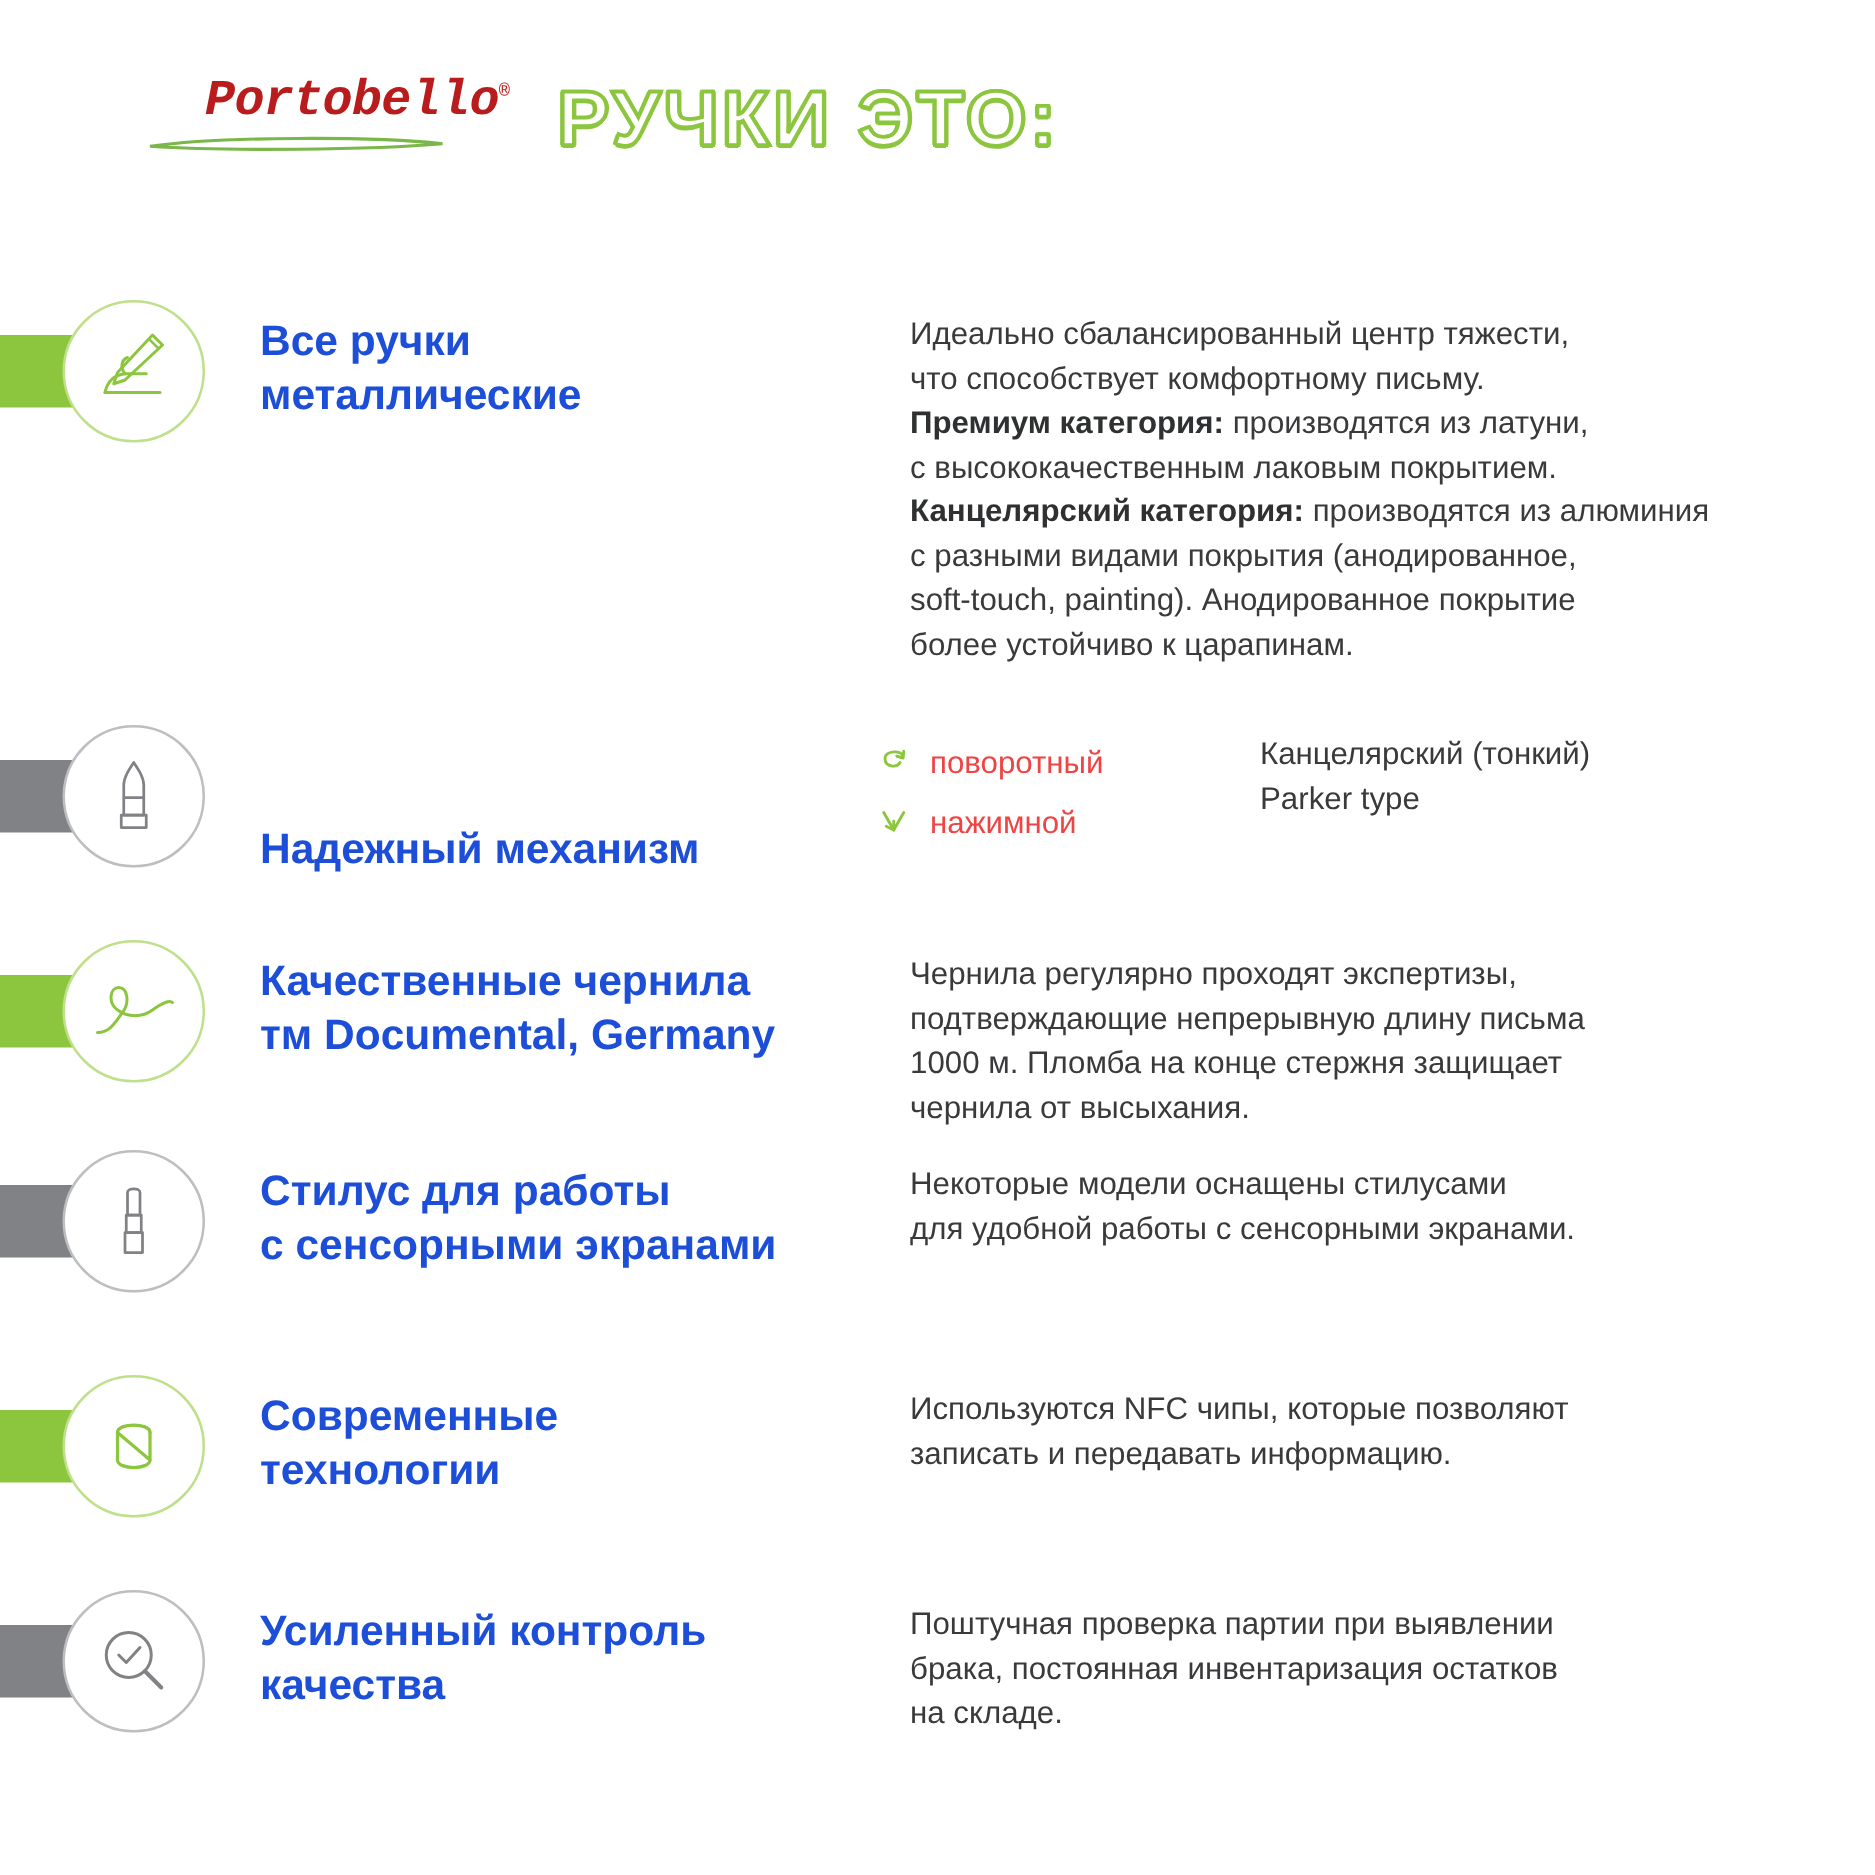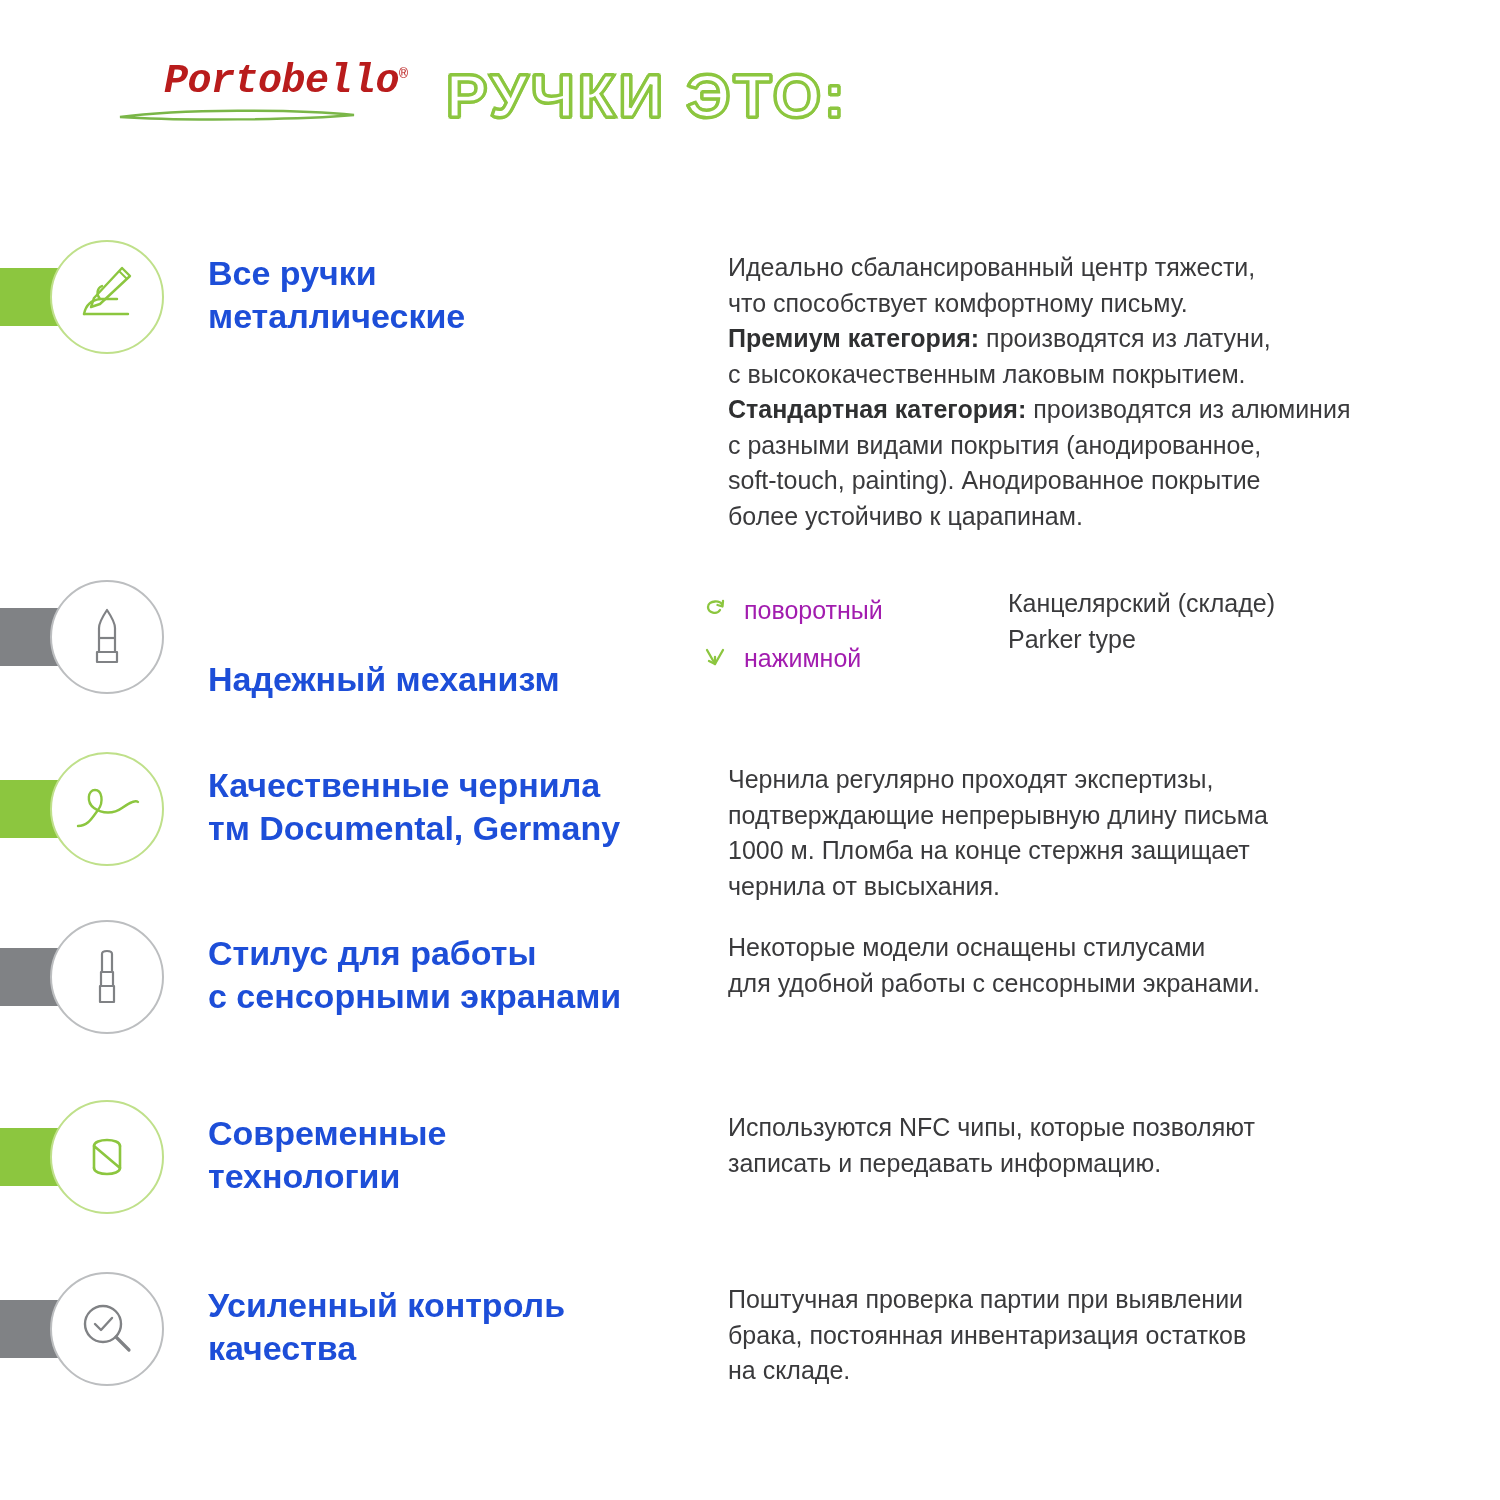--- a/index.html
+++ b/index.html
@@ -136,21 +136,21 @@
     width: 760px;
   }
   .mech-col1 { position: absolute; left: 0; top: 0; width: 290px; }
   .mech-col2 { position: absolute; left: 308px; top: 0; width: 440px; }
   .mech-item {
     display: flex;
     align-items: center;
     gap: 14px;
     height: 48px;
     font-size: 25px;
-    color: #a21caf;
+    color: #ef4444;
   }
   .mech-ico {
     width: 30px;
     height: 30px;
     display: flex;
     align-items: center;
     justify-content: center;
   }
   .mech-title {
     font-weight: bold;
@@ -184,21 +184,21 @@
     <div class="circle green">
       <svg width="74" height="74" viewBox="0 0 74 74">
         <path d="M14 54 C 16 44, 22 40, 30 39 L 47 39" fill="none" stroke="#8cc63f" stroke-width="2.4" stroke-linecap="round"></path>
         <path d="M14 54 L 58 54" fill="none" stroke="#8cc63f" stroke-width="2.4" stroke-linecap="round"></path>
         <path d="M30 39 C 26 34, 27 28, 32 26" fill="none" stroke="#8cc63f" stroke-width="2.4" stroke-linecap="round"></path>
         <path d="M52 8 L 60 16 L 30 44 L 21 47 L 24 38 Z" fill="none" stroke="#8cc63f" stroke-width="2.4" stroke-linejoin="round"></path>
         <path d="M49 11 L 57 19" fill="none" stroke="#8cc63f" stroke-width="2"></path>
       </svg>
     </div>
     <div class="title">Все ручки<br>металлические</div>
-    <div class="body">Идеально сбалансированный центр тяжести,<br>что способствует комфортному письму.<br><b>Премиум категория:</b> производятся из латуни,<br>с высококачественным лаковым покрытием.<br><b>Стандартная категория:</b> производятся из алюминия<br>с разными видами покрытия (анодированное,<br>soft-touch, painting). Анодированное покрытие<br>более устойчиво к царапинам.</div>
+    <div class="body">Идеально сбалансированный центр тяжести,<br>что способствует комфортному письму.<br><b>Премиум категория:</b> производятся из латуни,<br>с высококачественным лаковым покрытием.<br><b>Канцелярский категория:</b> производятся из алюминия<br>с разными видами покрытия (анодированное,<br>soft-touch, painting). Анодированное покрытие<br>более устойчиво к царапинам.</div>
   </div>
 
   <div class="row" style="top:580px;">
     <div class="bar grey"></div>
     <div class="circle grey">
       <svg width="70" height="70" viewBox="0 0 70 70">
         <path d="M35 8 C 31 14, 27 20, 27 26 L 27 50 L 43 50 L 43 26 C 43 20, 39 14, 35 8 Z" fill="none" stroke="#808285" stroke-width="2.2" stroke-linejoin="round"></path>
         <path d="M27 36 L 43 36" fill="none" stroke="#808285" stroke-width="2.2"></path>
         <path d="M25 50 L 45 50 L 45 60 L 25 60 Z" fill="none" stroke="#808285" stroke-width="2.2" stroke-linejoin="round"></path>
       </svg>
@@ -220,21 +220,21 @@
           <span class="mech-ico">
             <svg width="28" height="28" viewBox="0 0 28 28">
               <path d="M6 6 L 14 20 L 22 6" fill="none" stroke="#8cc63f" stroke-width="2.3" stroke-linecap="round" stroke-linejoin="round"></path>
               <path d="M8 17 L 14 20 L 14 13" fill="none" stroke="#8cc63f" stroke-width="2.3" stroke-linecap="round" stroke-linejoin="round"></path>
             </svg>
           </span>
           <span>нажимной</span>
         </div>
       </div>
       <div class="mech-col2">
-        <div class="mech-line">Канцелярский (складе)</div>
+        <div class="mech-line">Канцелярский (тонкий)</div>
         <div class="mech-line">Parker type</div>
       </div>
     </div>
   </div>
 
   <div class="row" style="top:752px;">
     <div class="bar green"></div>
     <div class="circle green">
       <svg width="78" height="78" viewBox="0 0 78 78">
         <path d="M10 56 C 20 56, 24 48, 30 40 C 36 32, 34 20, 27 20 C 20 20, 18 32, 26 38 C 34 44, 46 44, 54 38 C 62 32, 68 30, 70 32" fill="none" stroke="#8cc63f" stroke-width="2.4" stroke-linecap="round"></path>

